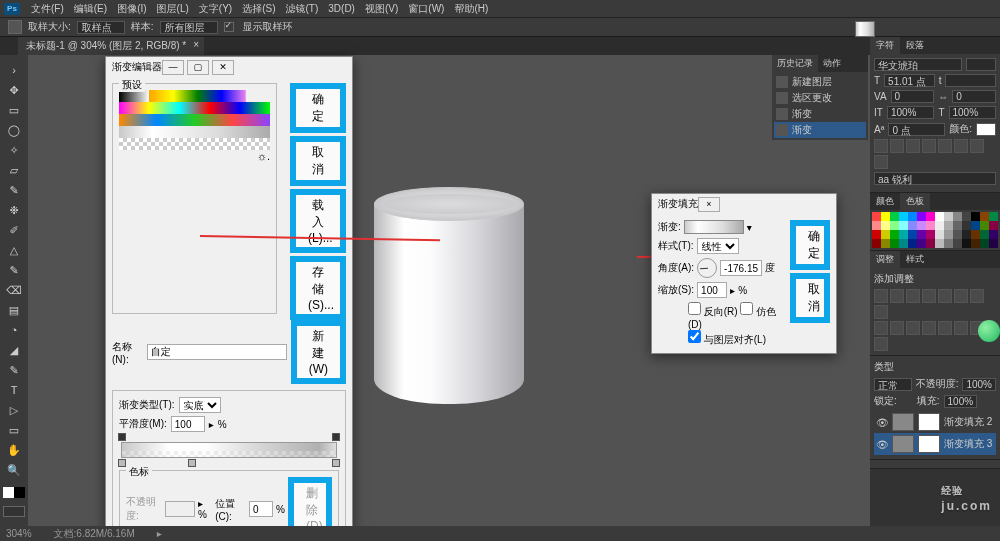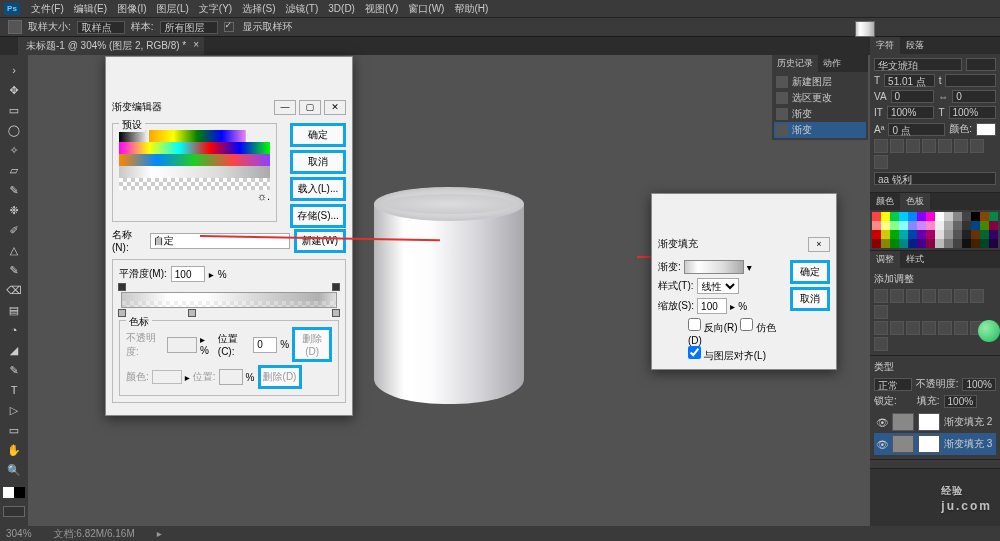--- a/index.html
+++ b/index.html
@@ -33,27 +33,27 @@
 .icon-row .ic{width:14px;height:14px;background:#4a4a4a;border:1px solid #555;}
 .swatches-grid{display:grid;grid-template-columns:repeat(14,1fr);gap:0;}
 .swatches-grid div{width:100%;aspect-ratio:1;height:9px;}
 .statusbar{position:absolute;bottom:0;left:0;right:0;height:15px;background:#3a3a3a;display:flex;align-items:center;padding:0 6px;gap:22px;font-size:9px;color:#999;}
 .canvas-cup{position:absolute;left:50%;top:52%;transform:translate(-50%,-50%);width:190px;height:260px;}
 .cup-body{width:150px;height:200px;margin:0 auto;background:linear-gradient(90deg,#b8b8bb 0%,#fff 20%,#fcfcfd 38%,#d8d8dc 68%,#a8a8ac 100%);border-bottom-left-radius:70px 25px;border-bottom-right-radius:70px 25px;}
 .cup-top{width:150px;height:34px;margin:0 auto;background:radial-gradient(ellipse at center,#ececef 0%,#d0d0d3 60%,#b0b0b4 100%);border-radius:50%;position:relative;top:17px;z-index:1;border:1px solid #cacacc;}
 .cup-inner{position:absolute;top:6px;left:8px;right:8px;bottom:6px;background:radial-gradient(ellipse at center,#dcdcdf 0%,#c4c4c7 100%);border-radius:50%;}
 
 .dlg{position:absolute;background:#f0f0f0;border:1px solid #888;box-shadow:0 3px 12px rgba(0,0,0,0.5);color:#000;}
-.dlg .titlebar{height:20px;display:flex;align-items:center;padding:0 6px;justify-content:space-between;font-size:11px;margin-top:40px;}
+.dlg .titlebar{height:20px;display:flex;align-items:center;padding:0 6px;justify-content:flex-start;font-size:11px;}
 .dlg .titlebar .wbtns{display:flex;gap:3px;}
 .dlg .titlebar .wbtn{width:22px;height:15px;border:1px solid #aaa;display:flex;align-items:center;justify-content:center;font-size:9px;}
 .dlg .content{padding:6px;}
 .fieldset{border:1px solid #bbb;padding:6px;position:relative;margin-bottom:6px;}
 .fieldset .legend{position:absolute;top:-6px;left:6px;background:#f0f0f0;padding:0 3px;font-size:10px;}
-.dlg .btn{background:#fafafa;border:3px solid #0ea5e9;padding:2px 0;width:56px;text-align:center;font-size:10px;}
+.dlg .btn{background:#fafafa;border:6px solid #0ea5e9;padding:2px 12px;width:56px;text-align:center;font-size:12px;}
 .dlg input[type=text]{border:1px solid #aaa;height:16px;padding:0 3px;font-size:10px;}
 .dlg select{border:1px solid #aaa;height:16px;font-size:10px;background:#fff;}
 .preset-strip{height:12px;}
 .grad-preview{height:16px;border:1px solid #999;background:linear-gradient(90deg,#c8c8c8 0%,#fff 22%,#fdfdfd 40%,#d8d8d8 63%,#b0b0b0 92%,#e0e0e0 100%);position:relative;overflow:hidden;}
 .checker{position:absolute;top:8px;left:0;right:0;bottom:0;background:repeating-conic-gradient(#ccc 0 25%,#fff 0 50%) 0 0/8px 8px;opacity:0.3;}
 .stop{position:absolute;width:8px;height:8px;border:1px solid #555;}
 .stop.top{top:-9px;background:#333;}
 .stop.bot{bottom:-9px;background:#bbb;}
 .arrow-red{position:absolute;height:2px;background:#e03030;transform-origin:left center;}
 .history-row{display:flex;align-items:center;gap:4px;padding:1px 2px;}
@@ -175,20 +175,24 @@
         <div class="btn">载入(L)...</div>
         <div class="btn">存储(S)...</div>
       </div>
     </div>
     <div style="display:flex;align-items:center;gap:4px;margin-bottom:6px;">
       <span>名称(N):</span>
       <input type="text" style="flex: 1 1 0%;" value="自定">
       <div class="btn">新建(W)</div>
     </div>
     <div class="fieldset">
+      <div style="display:flex;align-items:center;gap:4px;margin-bottom:3px;">
+        <span>渐变类型(T):</span>
+        <select><option>实底</option></select>
+      </div>
       <div style="display:flex;align-items:center;gap:4px;margin-bottom:8px;">
         <span>平滑度(M):</span>
         <input type="text" style="width: 34px;" value="100">
         <span>▸</span>
           <span>%</span>
       </div>
       <div style="position:relative;margin:10px 2px 12px 2px;">
         <div class="grad-preview">
           <div class="checker"></div>
         </div>
@@ -237,20 +241,26 @@
     <div style="display:flex;gap:6px;">
       <div style="flex:1">
         <div style="display:flex;align-items:center;gap:3px;margin-bottom:4px;">
           <span>渐变:</span>
           <span class="grad-sw"></span>
             <span>▾</span>
         </div>
         <div style="display:flex;align-items:center;gap:3px;margin-bottom:4px;">
           <span>样式(T):</span>
           <select><option>线性</option></select>
+        </div>
+        <div style="display:flex;align-items:center;gap:3px;margin-bottom:4px;">
+          <span>角度(A):</span>
+          <span class="angle-ctrl"></span>
+          <input type="text" style="width: 42px;" value="-176.15">
+          <span>度</span>
         </div>
         <div style="display:flex;align-items:center;gap:3px;margin-bottom:4px;">
           <span>缩放(S):</span>
           <input type="text" style="width: 30px;" value="100">
             <span>▸</span>
           <span>%</span>
         </div>
         <div style="padding-left:30px;">
           <div><input type="checkbox" style=""> <span>反向(R)</span>
                <input type="checkbox" style=""> <span>仿色(D)</span></div>

